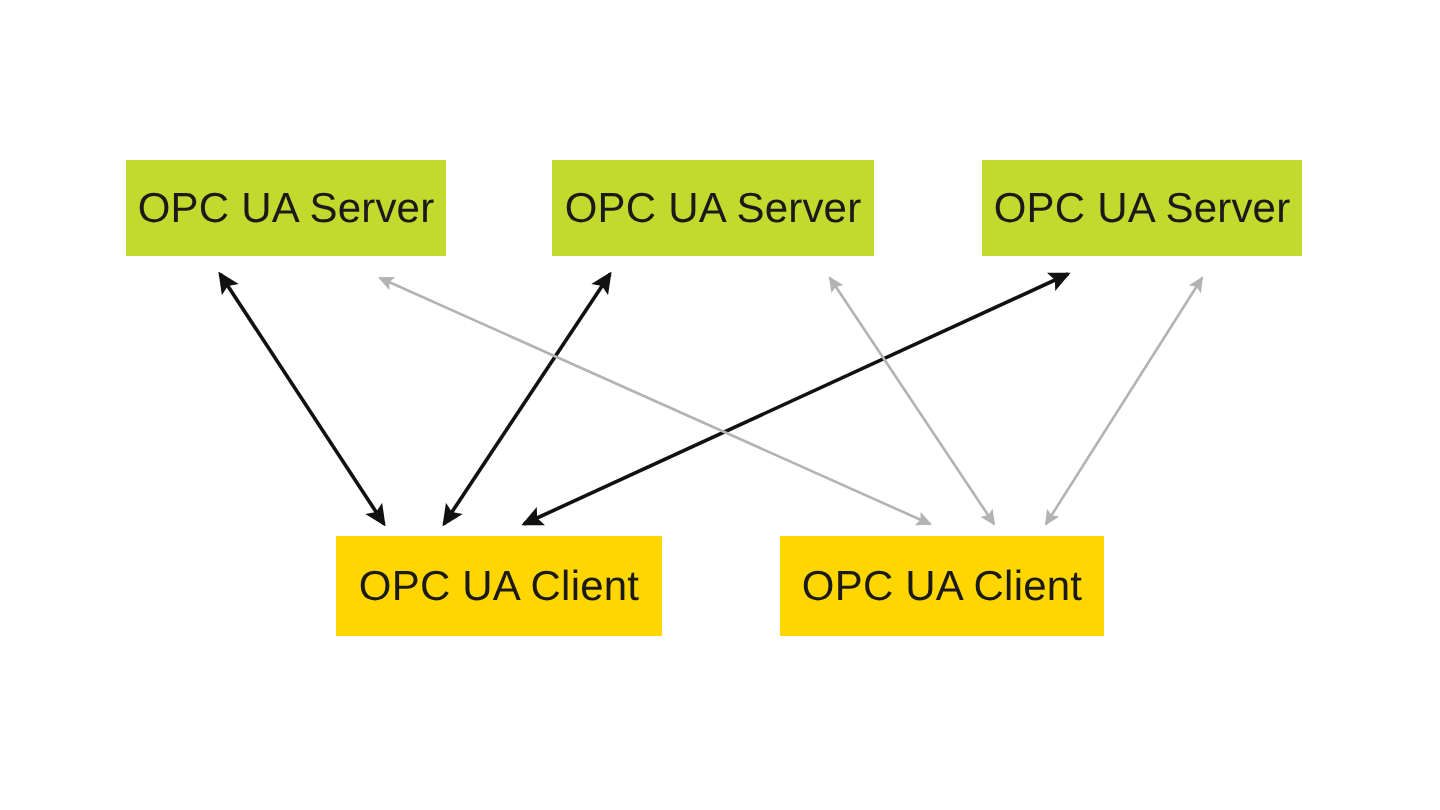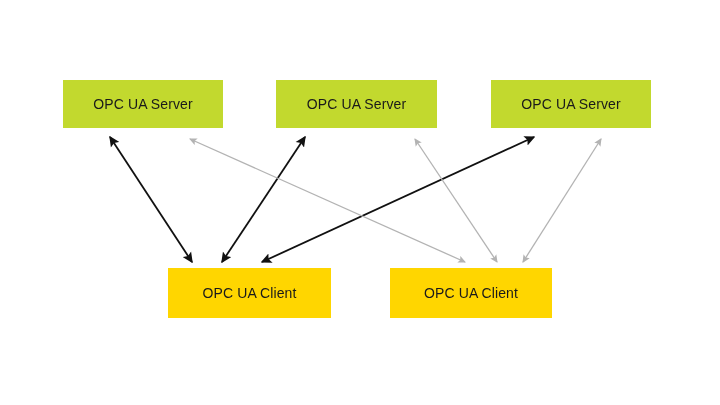--- a/index.html
+++ b/index.html
@@ -28,21 +28,21 @@
   }
   .node {
     position: absolute;
     display: flex;
     align-items: center;
     justify-content: center;
     box-sizing: border-box;
     z-index: 2;
   }
   .node-label {
-    font-size: 14px;
+    font-size: 21px;
     line-height: 1;
     color: #1a1a1a;
     white-space: nowrap;
     letter-spacing: 0.1px;
   }
 </style>
 </head>
 <body>
 
 <div id="canvas" style="width: 720px; height: 405px; background: rgb(255, 255, 255);">

